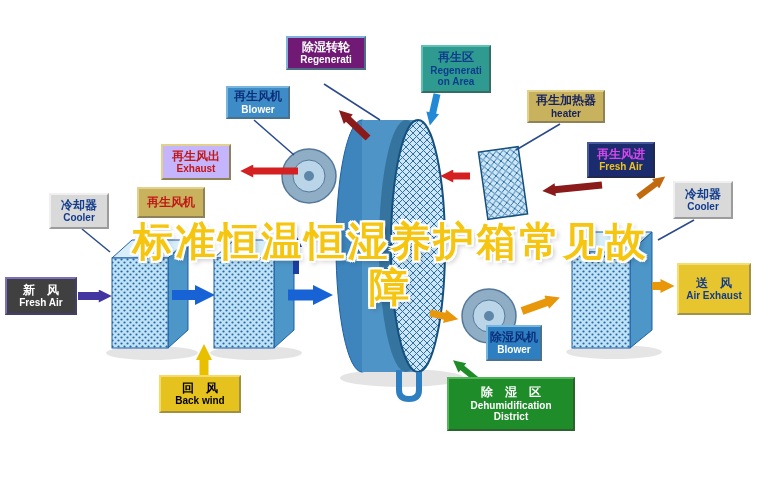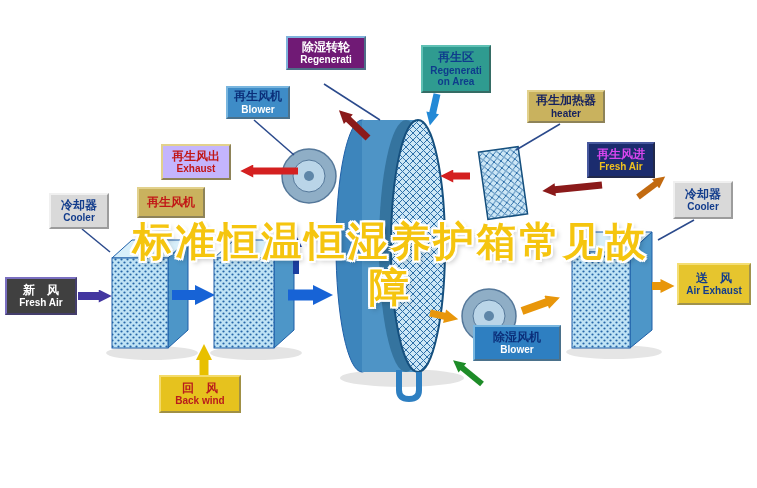--- a/index.html
+++ b/index.html
@@ -17,23 +17,23 @@
   .lbl-regenarea{left:421px;top:45px;width:70px;height:48px;background:#2F9B90;border-color:#5FC0B4;color:#0E3C8C;}
   .lbl-regenblower{left:226px;top:86px;width:64px;height:33px;background:#3E8CC7;border-color:#79B6DF;}
   .lbl-regenblower .zh{color:#0B2F7A}.lbl-regenblower .en{color:#ffffff}
   .lbl-heater{left:527px;top:90px;width:78px;height:33px;background:#C9B25E;border-color:#E2D18C;color:#15215E;}
   .lbl-exhaust{left:161px;top:144px;width:70px;height:36px;background:#c4b5fd;border-color:#E2D18C;color:#C11616;}
   .lbl-regenfresh{left:587px;top:142px;width:68px;height:36px;background:#1B2C6E;border-color:#47589E;}
   .lbl-regenfresh .zh{color:#d946ef}.lbl-regenfresh .en{color:#EFC11E}
   .lbl-coolerl{left:49px;top:193px;width:60px;height:36px;background:#D9D9D9;border-color:#F0F0F0;color:#123C8C;}
   .lbl-coolerr{left:673px;top:181px;width:60px;height:38px;background:#D9D9D9;border-color:#F0F0F0;color:#123C8C;}
   .lbl-freshair{left:5px;top:277px;width:72px;height:38px;background:#404040;border-color:#7A6FC0;color:#ffffff;}
-  .lbl-airsupply{left:677px;top:263px;width:74px;height:42px;background:#E6C52E;border-color:#F4DE74;color:#123C8C;}
-  .lbl-backwind{left:159px;top:375px;width:82px;height:38px;background:#E6C21E;border-color:#F4DB6A;color:#b91c1c;}
-  .lbl-dehblower{left:473px;top:325px;width:88px;height:36px;background:#2E7FC1;border-color:#79B6DF;}
+  .lbl-airsupply{left:677px;top:263px;width:74px;height:52px;background:#E6C52E;border-color:#F4DE74;color:#123C8C;}
+  .lbl-backwind{left:159px;top:375px;width:82px;height:38px;background:#E6C21E;border-color:#F4DB6A;color:#000000;}
+  .lbl-dehblower{left:486px;top:325px;width:56px;height:36px;background:#2E7FC1;border-color:#79B6DF;}
   .lbl-dehblower .zh{color:#0B2F7A}.lbl-dehblower .en{color:#ffffff}
   .lbl-dehdistrict{left:447px;top:377px;width:128px;height:54px;background:#1E8C28;border-color:#52B55A;color:#ffffff;}
   .lbl-hiddenfan{left:137px;top:187px;width:68px;height:31px;background:#C9B25E;border-color:#E2D18C;color:#C11616;}
 
   .title{position:absolute;left:0;top:206px;width:757px;margin:12px;z-index:5;text-align:center;
          font-weight:bold;font-size:40px;line-height:1.15;letter-spacing:3px;color:#F5C50F;
          text-shadow:2px 0 0 #fff,-2px 0 0 #fff,0 2px 0 #fff,0 -2px 0 #fff,
                      2px 2px 0 #fff,-2px -2px 0 #fff,2px -2px 0 #fff,-2px 2px 0 #fff,
                      3px 3px 5px rgba(0,0,0,.25);}
   .title span{display:block;}
@@ -220,19 +220,24 @@
   <div class="lbl lbl-backwind">
     <span class="zh">回　风</span>
     <span class="en">Back wind</span>
   </div>
 
   <div class="lbl lbl-dehblower">
     <span class="zh">除湿风机</span>
     <span class="en">Blower</span>
   </div>
 
+  <div class="lbl lbl-dehdistrict">
+    <span class="zh">除　湿　区</span>
+    <span class="en">Dehumidification</span>
+    <span class="en">District</span>
+  </div>
 
   <h1 class="title">
     <span>标准恒温恒湿养护箱常见故</span>
     <span>障</span>
   </h1>
 
 </div>
 
 </body></html>

